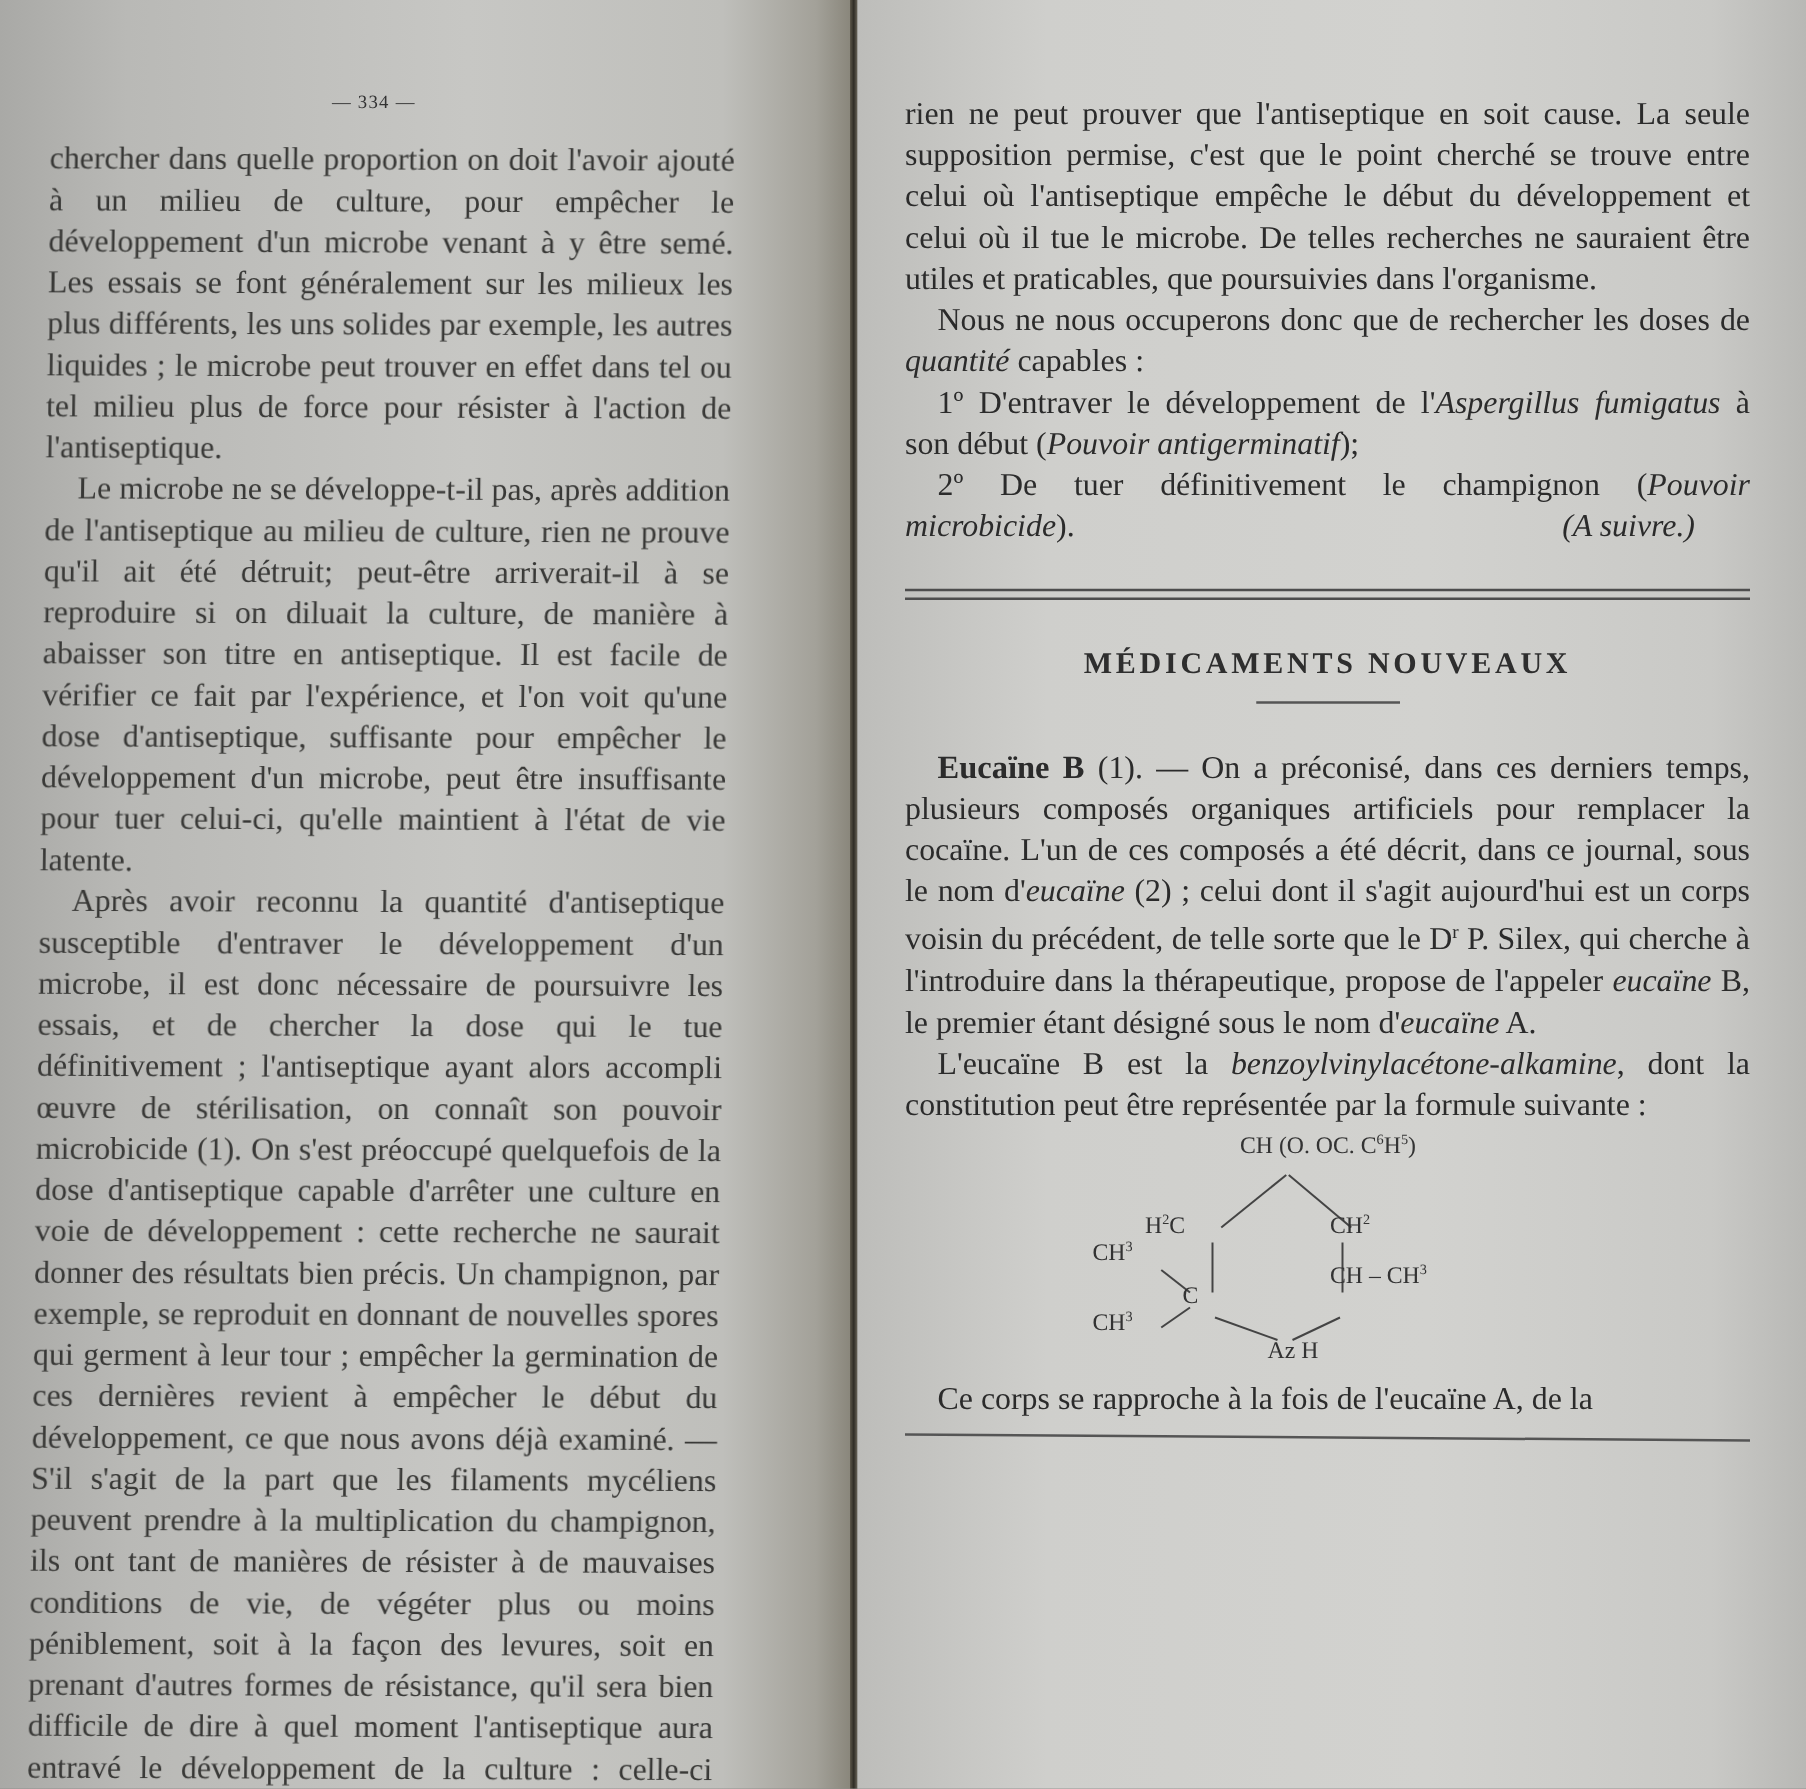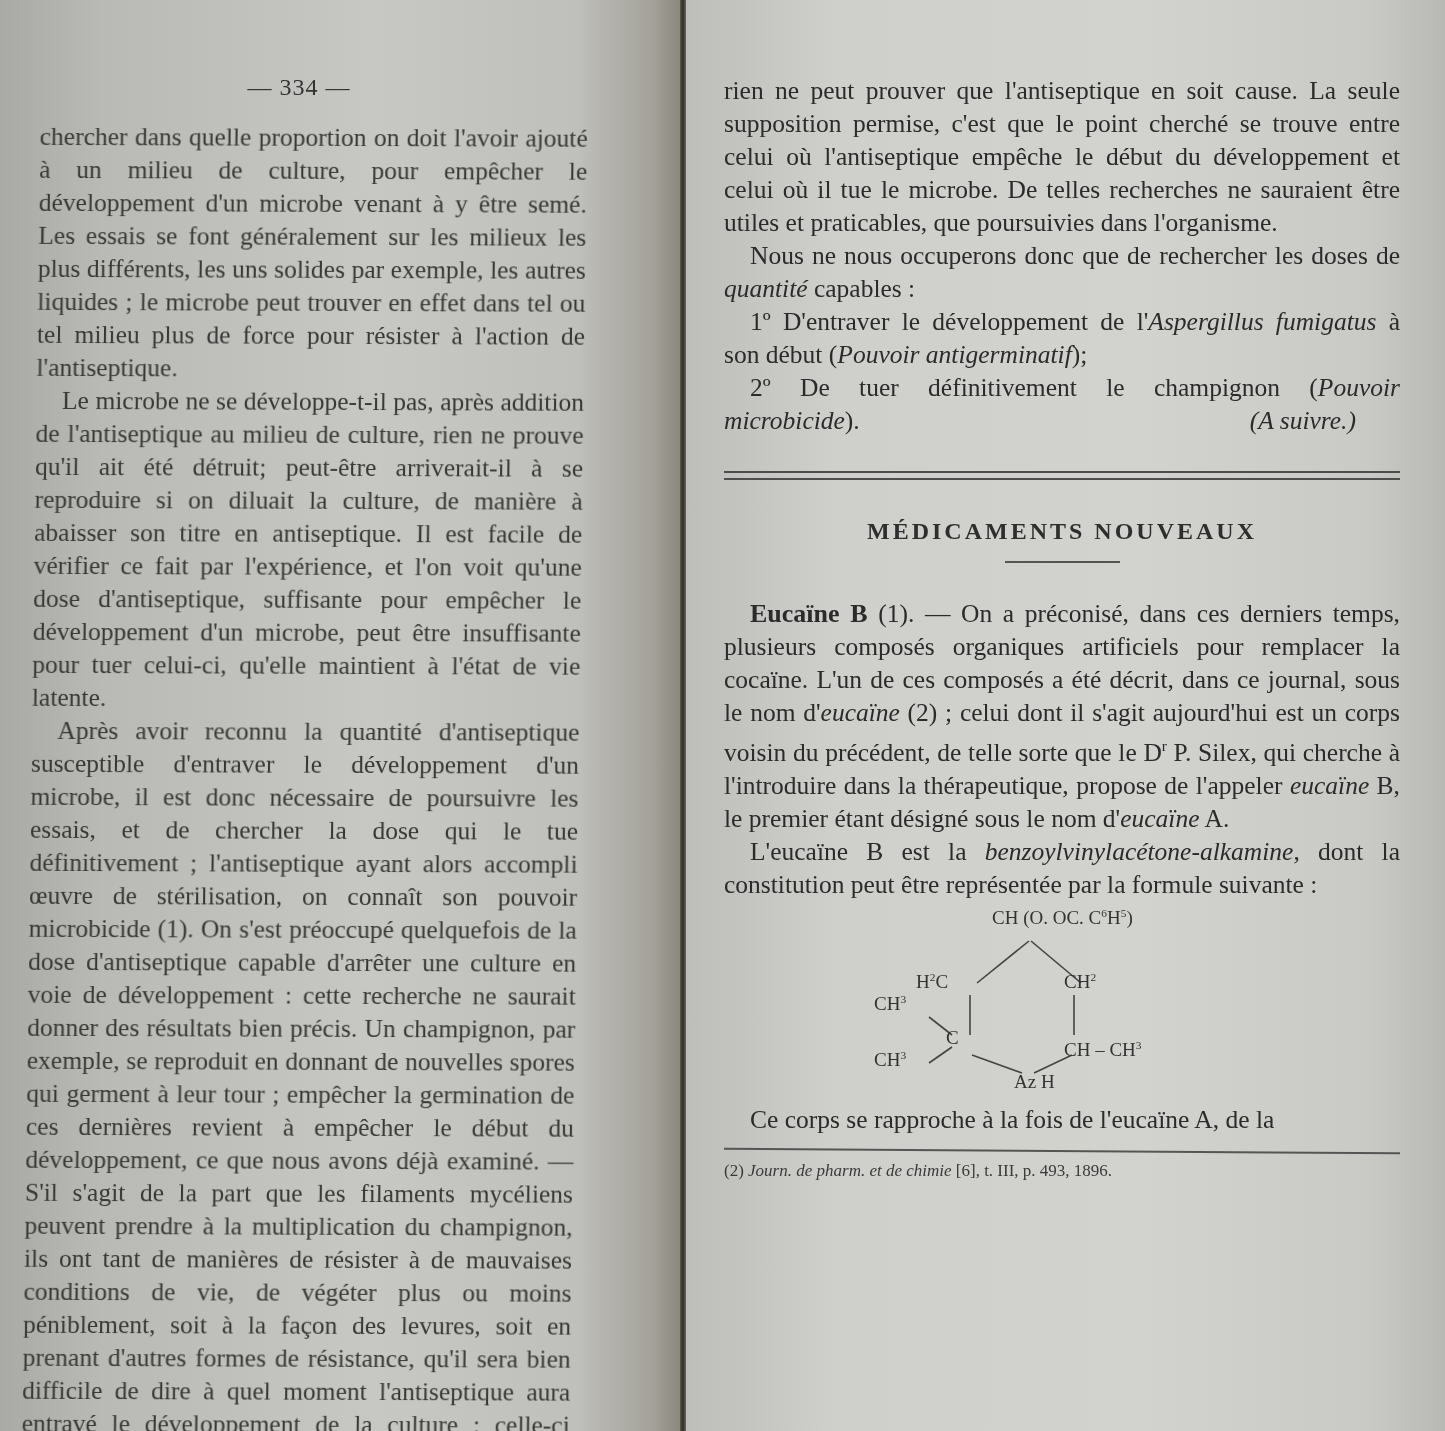--- a/index.html
+++ b/index.html
@@ -22,21 +22,21 @@
   .gutter {
     width: 6px; height: 1431px;
     background: linear-gradient(90deg, #5c574a, #2f2c25 50%, #6b665a);
   }
   .page-right {
     width: 759px;
     background: linear-gradient(90deg, #bdbdba 0%, #cfcfcc 20%, #d2d2cf 60%, #c9c9c6 90%, #b8b8b5 100%);
     padding: 74px 45px 0 38px;
   }
   .folio {
-    text-align: center; font-size: 24px; letter-spacing: 1px;
+    text-align: center; font-size: 15px; letter-spacing: 1px;
     margin-bottom: 16px; color: #333;
   }
   .page-left .folio { margin-left: -30px; }
   .txt {
     font-size: 25.5px; line-height: 33px; text-align: justify;
     margin: 0; text-indent: 0;
   }
   .txt.indent { text-indent: 26px; }
   .page-left .txt { color: #383836; filter: blur(0.4px); transform: skewY(-0.6deg); }
   .page-left .body-block { transform: rotate(0.8deg); transform-origin: left top; }
@@ -111,24 +111,23 @@
             <line x1="348" y1="148" x2="310" y2="166"></line>
             <line x1="205" y1="110" x2="228" y2="128"></line>
             <line x1="205" y1="156" x2="228" y2="140"></line>
           </g>
         </svg>
         <span style="left:268px; top:0px;"><span style="position:static">CH (O. OC. C</span><sup>6</sup><span style="position:static">H</span><sup>5</sup><span style="position:static">)</span></span>
         <span style="left:192px; top:64px;"><span style="position:static">H</span><sup>2</sup><span style="position:static">C</span></span>
         <span style="left:340px; top:64px;"><span style="position:static">CH</span><sup>2</sup></span>
         <span style="left:150px; top:86px;"><span style="position:static">CH</span><sup>3</sup></span>
         <span style="left:222px; top:120px;">C</span>
-        <span style="left:340px; top:132px;"><span style="position:static">CH – CH</span><sup>3</sup></span>
+        <span style="left:340px; top:104px;"><span style="position:static">CH – CH</span><sup>3</sup></span>
         <span style="left:150px; top:142px;"><span style="position:static">CH</span><sup>3</sup></span>
         <span style="left:290px; top:164px;">Az H</span>
       </div>
 
       <p class="txt indent">Ce corps se rapproche à la fois de l'eucaïne A, de la</p>
 
       <hr class="fn-rule">
-      <p class="fn"><span>(2) </span><i>Journ. de pharm. et de chimie</i><span> [6], t. III, p. 493, 1896.</span></p>
     </div>
   </div>
 </div>
 
 </body></html>

